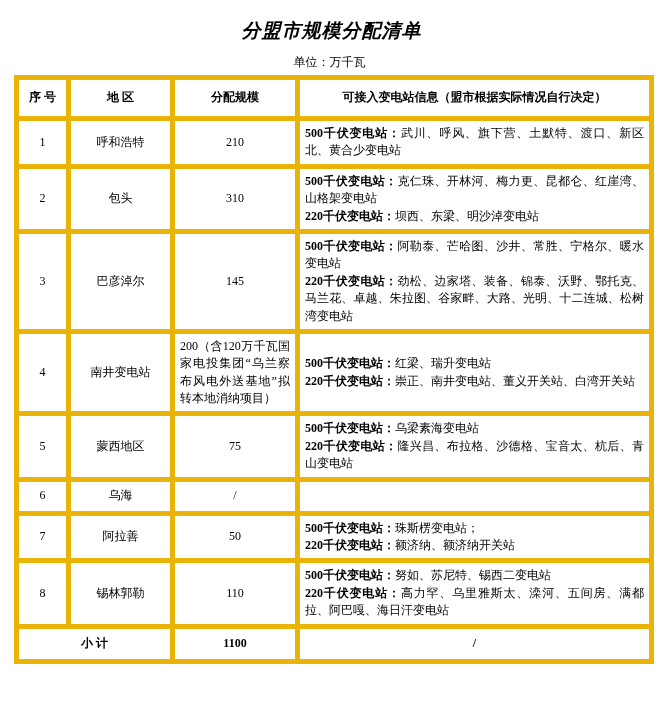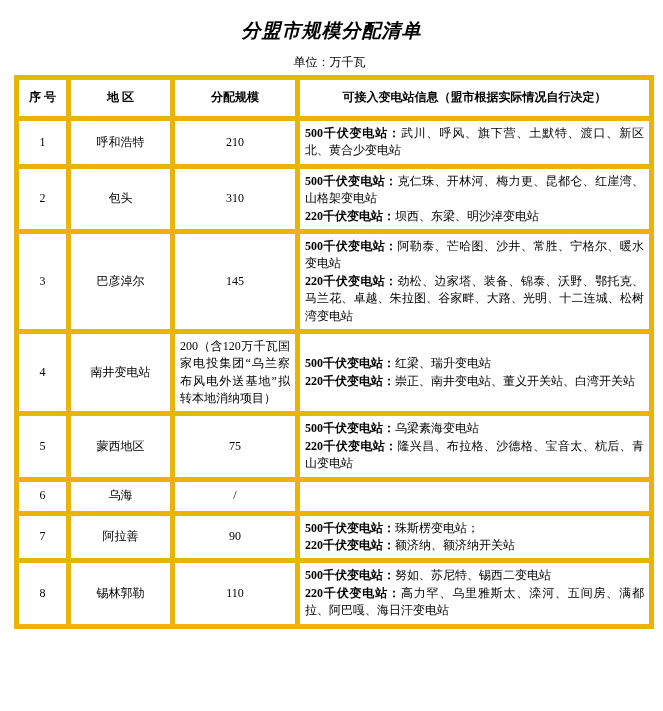--- a/index.html
+++ b/index.html
@@ -177,32 +177,37 @@
       <tr class="row-h6">
         <td class="c-center">6</td>
         <td class="c-center">乌海</td>
         <td class="c-center">/</td>
         <td class="info-cell"></td>
       </tr>
 
       <tr class="row-h7">
         <td class="c-center">7</td>
         <td class="c-center">阿拉善</td>
-        <td class="c-center">90</td>
+        <td class="c-center">50</td>
         <td class="info-cell">
           <div class="info-line"><span class="lbl">500千伏变电站：</span><span>珠斯楞变电站；</span></div>
           <div class="info-line"><span class="lbl">220千伏变电站：</span><span>额济纳、额济纳开关站</span></div>
         </td>
       </tr>
 
       <tr class="row-h8">
         <td class="c-center">8</td>
         <td class="c-center">锡林郭勒</td>
         <td class="c-center">110</td>
         <td class="info-cell">
           <div class="info-line"><span class="lbl">500千伏变电站：</span><span>努如、苏尼特、锡西二变电站</span></div>
           <div class="info-line"><span class="lbl">220千伏变电站：</span><span>高力罕、乌里雅斯太、滦河、五间房、满都拉、阿巴嘎、海日汗变电站</span></div>
         </td>
       </tr>
 
+      <tr class="total-row">
+        <td colspan="2">小 计</td>
+        <td>1100</td>
+        <td>/</td>
+      </tr>
     </tbody>
   </table>
 </div>
 
 </body></html>

